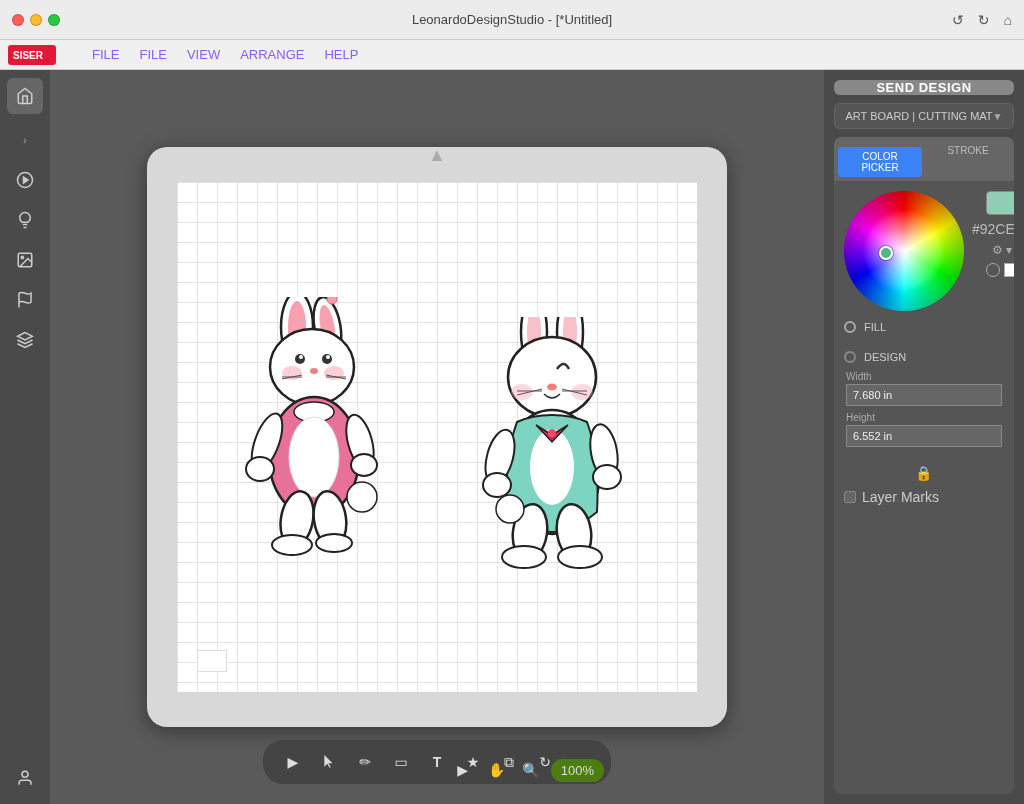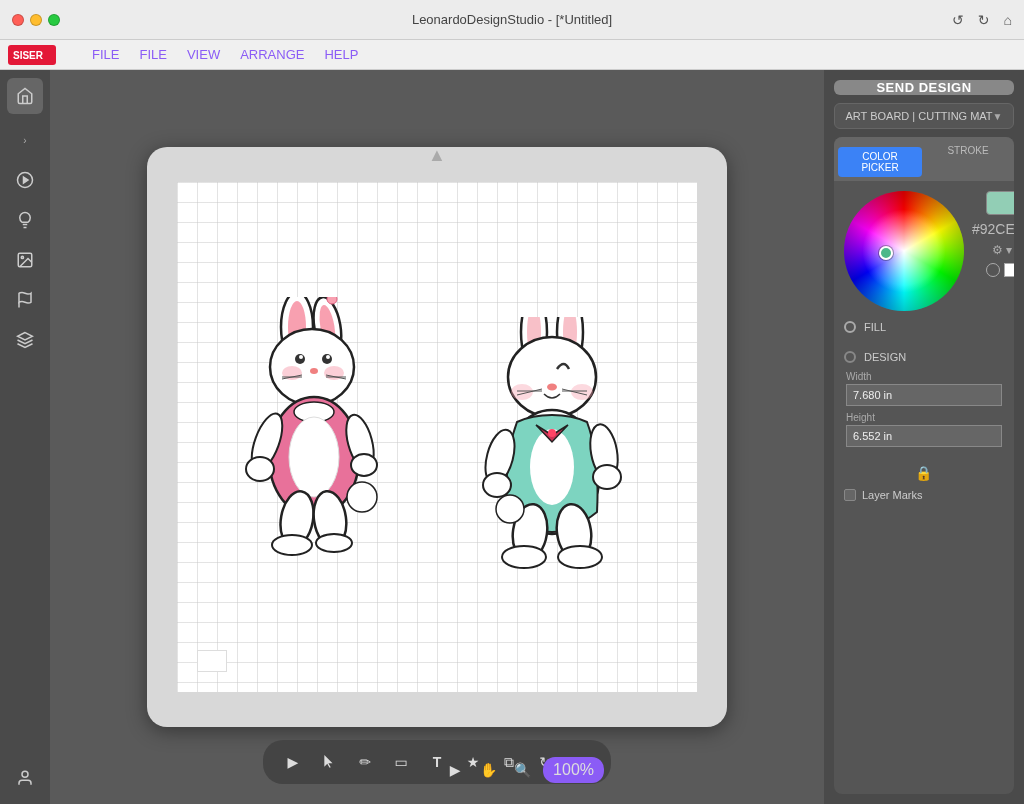--- a/index.html
+++ b/index.html
@@ -201,25 +201,25 @@
       gap: 6px;
     }
     .view-tool-btn {
       width: 28px; height: 28px;
       display: flex; align-items: center; justify-content: center;
       color: #ddd;
       font-size: 14px;
       cursor: pointer;
     }
     .zoom-badge {
-      background: #8b5cf6;
+      background: #4d7c0f;
       border-radius: 12px;
       padding: 4px 10px;
       color: #ddd;
-      font-size: 16px;
+      font-size: 13px;
       cursor: pointer;
       text-align: center;
     }
 
     
     .right-panel {
       width: 200px;
       background: #4a4a4a;
       display: flex;
       flex-direction: column;
@@ -432,21 +432,21 @@
       align-items: center;
       gap: 6px;
     }
     .checkbox {
       width: 12px; height: 12px;
       border: 1px solid #888;
       background: #666;
       border-radius: 2px;
     }
     .layer-marks-label {
-      font-size: 11px;
+      font-size: 14px;
       color: #ccc;
     }
 
     
     .bunny-left, .bunny-right {
       display: block;
     }
   </style>
 </head>
 <body>

